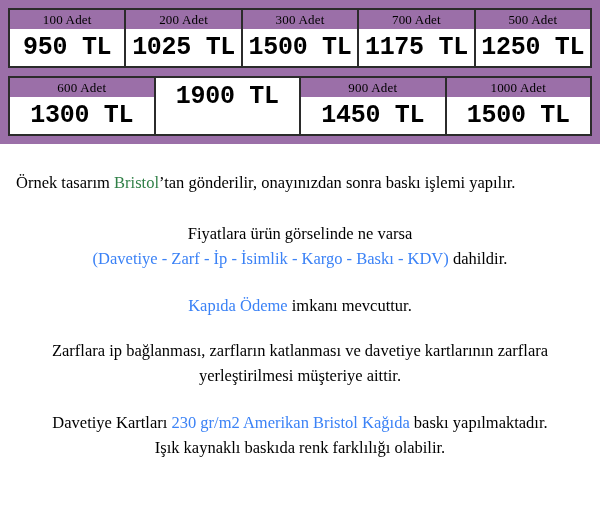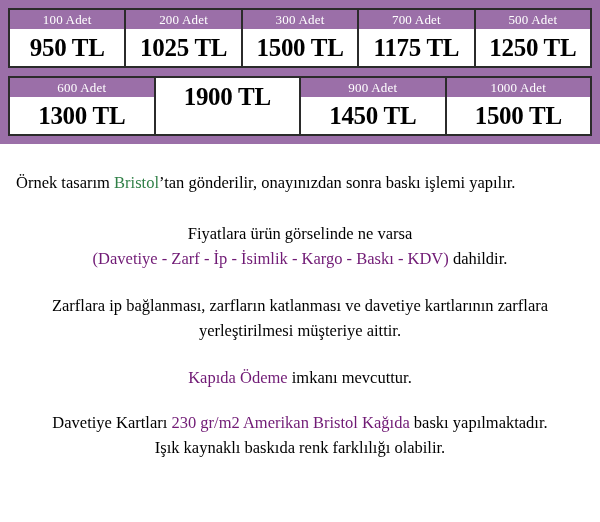--- a/index.html
+++ b/index.html
@@ -39,30 +39,30 @@
     box-sizing: border-box;
     text-align: center;
     background: #ffffff;
   }
   .price-cell:last-child {
     border-right: none;
   }
   .qty {
     display: block;
     background: #9b6fa8;
-    color: #ffffff;
+    color: #000000;
     font-family: "Liberation Serif", serif;
     font-size: 13px;
     line-height: 19px;
     height: 19px;
     letter-spacing: 0.2px;
   }
   .price {
     display: block;
-    font-family: Liberation Serif, serif;
+    font-family: Liberation Mono, monospace;
     font-weight: bold;
     font-size: 25px;
     line-height: 37px;
     height: 37px;
     color: #000000;
     letter-spacing: -0.3px;
   }
 
   
   .notes {
@@ -81,21 +81,21 @@
   }
   .note.first {
     text-align: left;
     padding-left: 2px;
     margin-bottom: 26px;
   }
   .accent-green {
     color: #2f7f46;
   }
   .accent-red {
-    color: #701a75;
+    color: #3b82f6;
   }
   .tight {
     margin-bottom: 20px;
   }
 </style>
 </head>
 <body>
 
 <div class="price-panel">
 
@@ -146,27 +146,27 @@
 
   <p class="note first">
     <span>Örnek tasarım </span><span class="accent-green">Bristol</span><span>’tan gönderilir, onayınızdan sonra baskı işlemi yapılır.</span>
   </p>
 
   <p class="note">
     <span>Fiyatlara ürün görselinde ne varsa</span><br>
     <span class="accent-red">(Davetiye - Zarf - İp - İsimlik - Kargo - Baskı - KDV)</span><span> dahildir.</span>
   </p>
 
+  <p class="note tight">
+    <span class="accent-red">Kapıda Ödeme</span><span> imkanı mevcuttur.</span>
+  </p>
+
   <p class="note">
     <span>Zarflara ip bağlanması, zarfların katlanması ve davetiye kartlarının zarflara</span><br>
     <span>yerleştirilmesi müşteriye aittir.</span>
-  </p>
-
-  <p class="note tight">
-    <span class="accent-red">Kapıda Ödeme</span><span> imkanı mevcuttur.</span>
   </p>
 
   <p class="note">
     <span>Davetiye Kartları </span><span class="accent-red">230 gr/m2 Amerikan Bristol Kağıda</span><span> baskı yapılmaktadır.</span><br>
     <span>Işık kaynaklı baskıda renk farklılığı olabilir.</span>
   </p>
 
 </div>
 
 </body></html>

